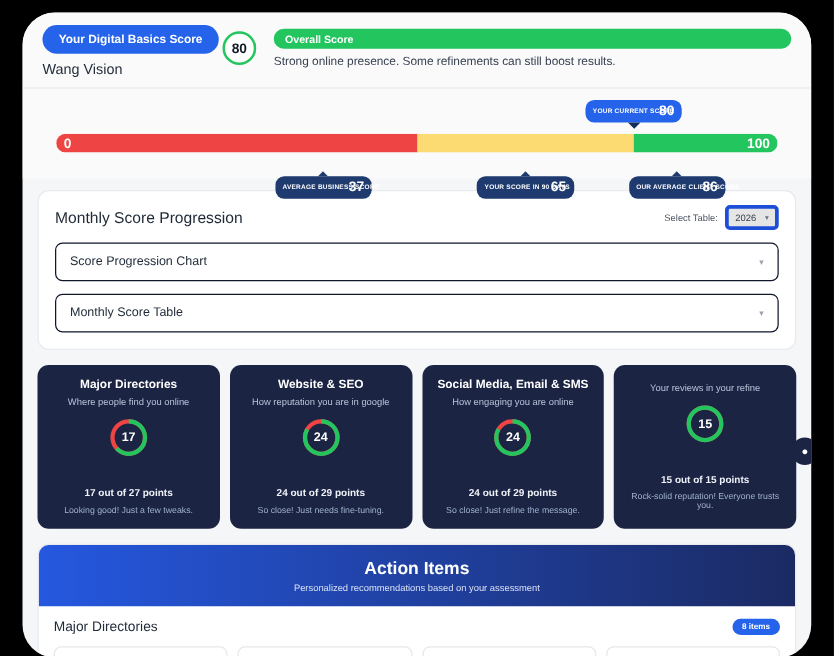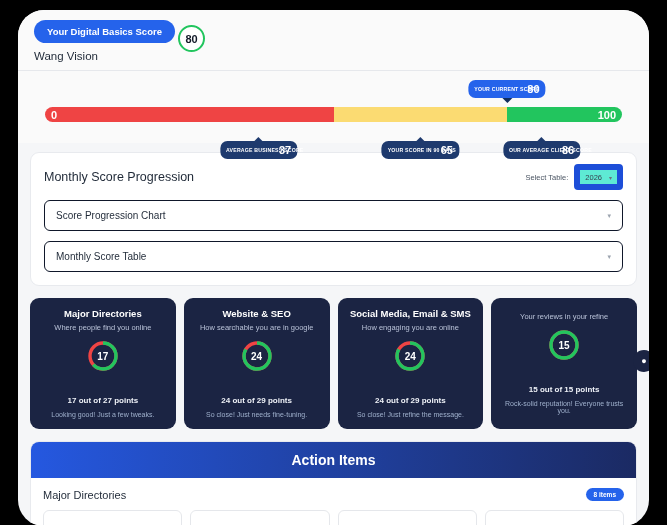--- a/index.html
+++ b/index.html
@@ -138,25 +138,25 @@
     border: 1px solid #e8eaee;
     border-radius: 9px;
     margin: 9px 12px;
   }
   .mpanel { padding: 11px 13px 13px 13px; }
   .mpanel-top { display: flex; align-items: center; justify-content: space-between; }
   .mpanel-title { font-size: 12.5px; color: #1f2937; font-weight: normal; }
   .yearsel { display: flex; align-items: center; gap: 6px; }
   .yearsel-label { font-size: 7.5px; color: #4b5563; }
   .yearsel-box {
-    border: 6px solid #1d4ed8; border-radius: 4px;
+    border: 3px solid #1d4ed8; border-radius: 4px;
     font-size: 7.5px; color: #374151;
     padding: 2.5px 5px;
     display: flex; align-items: center; gap: 7px;
-    background: #5eead4;
+    background: #e5e5e5;
   }
   .caret { font-size: 6px; color: #6b7280; }
 
   .accordion {
     border: 1px solid #0f172a;
     border-radius: 6px;
     margin-top: 10px;
     padding: 9px 11px;
     display: flex; align-items: center; justify-content: space-between;
     background: #fff;
@@ -236,20 +236,24 @@
 <body>
 
 <div id="page">
 
   <div class="hdr">
     <div class="hdr-left">
       <div class="badge-pill">Your Digital Basics Score</div>
       <div class="biz-name">Wang Vision</div>
     </div>
     <div class="hdr-score-circle">80</div>
+    <div class="hdr-right">
+      <div class="overall-bar">Overall Score</div>
+      <div class="overall-desc">Strong online presence. Some refinements can still boost results.</div>
+    </div>
   </div>
 
   <div class="gauge-wrap">
     <div class="gauge-track" id="gauge-track">
         <div style="width: 50%; background: rgb(239, 68, 68);"></div>
         <div style="width: 30%; background: rgb(251, 219, 114);"></div>
         <div style="width: 20%; background: rgb(34, 197, 94);"></div>
       </div>
     <div class="gauge-end left">0</div>
     <div class="gauge-end right">100</div>
@@ -305,21 +309,21 @@
             <circle cx="16" cy="16" r="13" fill="none" stroke="#ef4444" stroke-width="3.4"></circle>
             <circle cx="16" cy="16" r="13" fill="none" stroke="#22c55e" stroke-width="3.4" stroke-dasharray="51.46 30.22" stroke-linecap="butt"></circle>
           </svg>
           <div class="donut-num">17</div>
         </div>
         <div class="cat-points">17 out of 27 points</div>
         <div class="cat-msg">Looking good! Just a few tweaks.</div>
       </div>
       <div class="cat">
         <div class="cat-title">Website &amp; SEO</div>
-        <div class="cat-sub">How searchable you are in google</div>
+        <div class="cat-sub">How reputation you are in google</div>
         <div class="donut">
           <svg width="32" height="32" viewBox="0 0 32 32">
             <circle cx="16" cy="16" r="13" fill="none" stroke="#ef4444" stroke-width="3.4"></circle>
             <circle cx="16" cy="16" r="13" fill="none" stroke="#22c55e" stroke-width="3.4" stroke-dasharray="67.80 13.89" stroke-linecap="butt"></circle>
           </svg>
           <div class="donut-num">24</div>
         </div>
         <div class="cat-points">24 out of 29 points</div>
         <div class="cat-msg">So close! Just needs fine-tuning.</div>
       </div>
@@ -346,20 +350,21 @@
           <div class="donut-num">15</div>
         </div>
         <div class="cat-points">15 out of 15 points</div>
         <div class="cat-msg">Rock-solid reputation! Everyone trusts you.</div>
       </div>
     </div>
 
   <div class="actions-card">
     <div class="actions-hdr">
       <div class="actions-title">Action Items</div>
+      <div class="actions-sub">Personalized recommendations based on your assessment</div>
     </div>
     <div class="actions-body">
       <div class="actions-row">
         <div class="actions-group">Major Directories</div>
         <div class="items-badge">8 items</div>
       </div>
       <div class="ai-grid" id="ai-grid">
           <div class="ai"></div>
           <div class="ai"></div>
           <div class="ai"></div>

